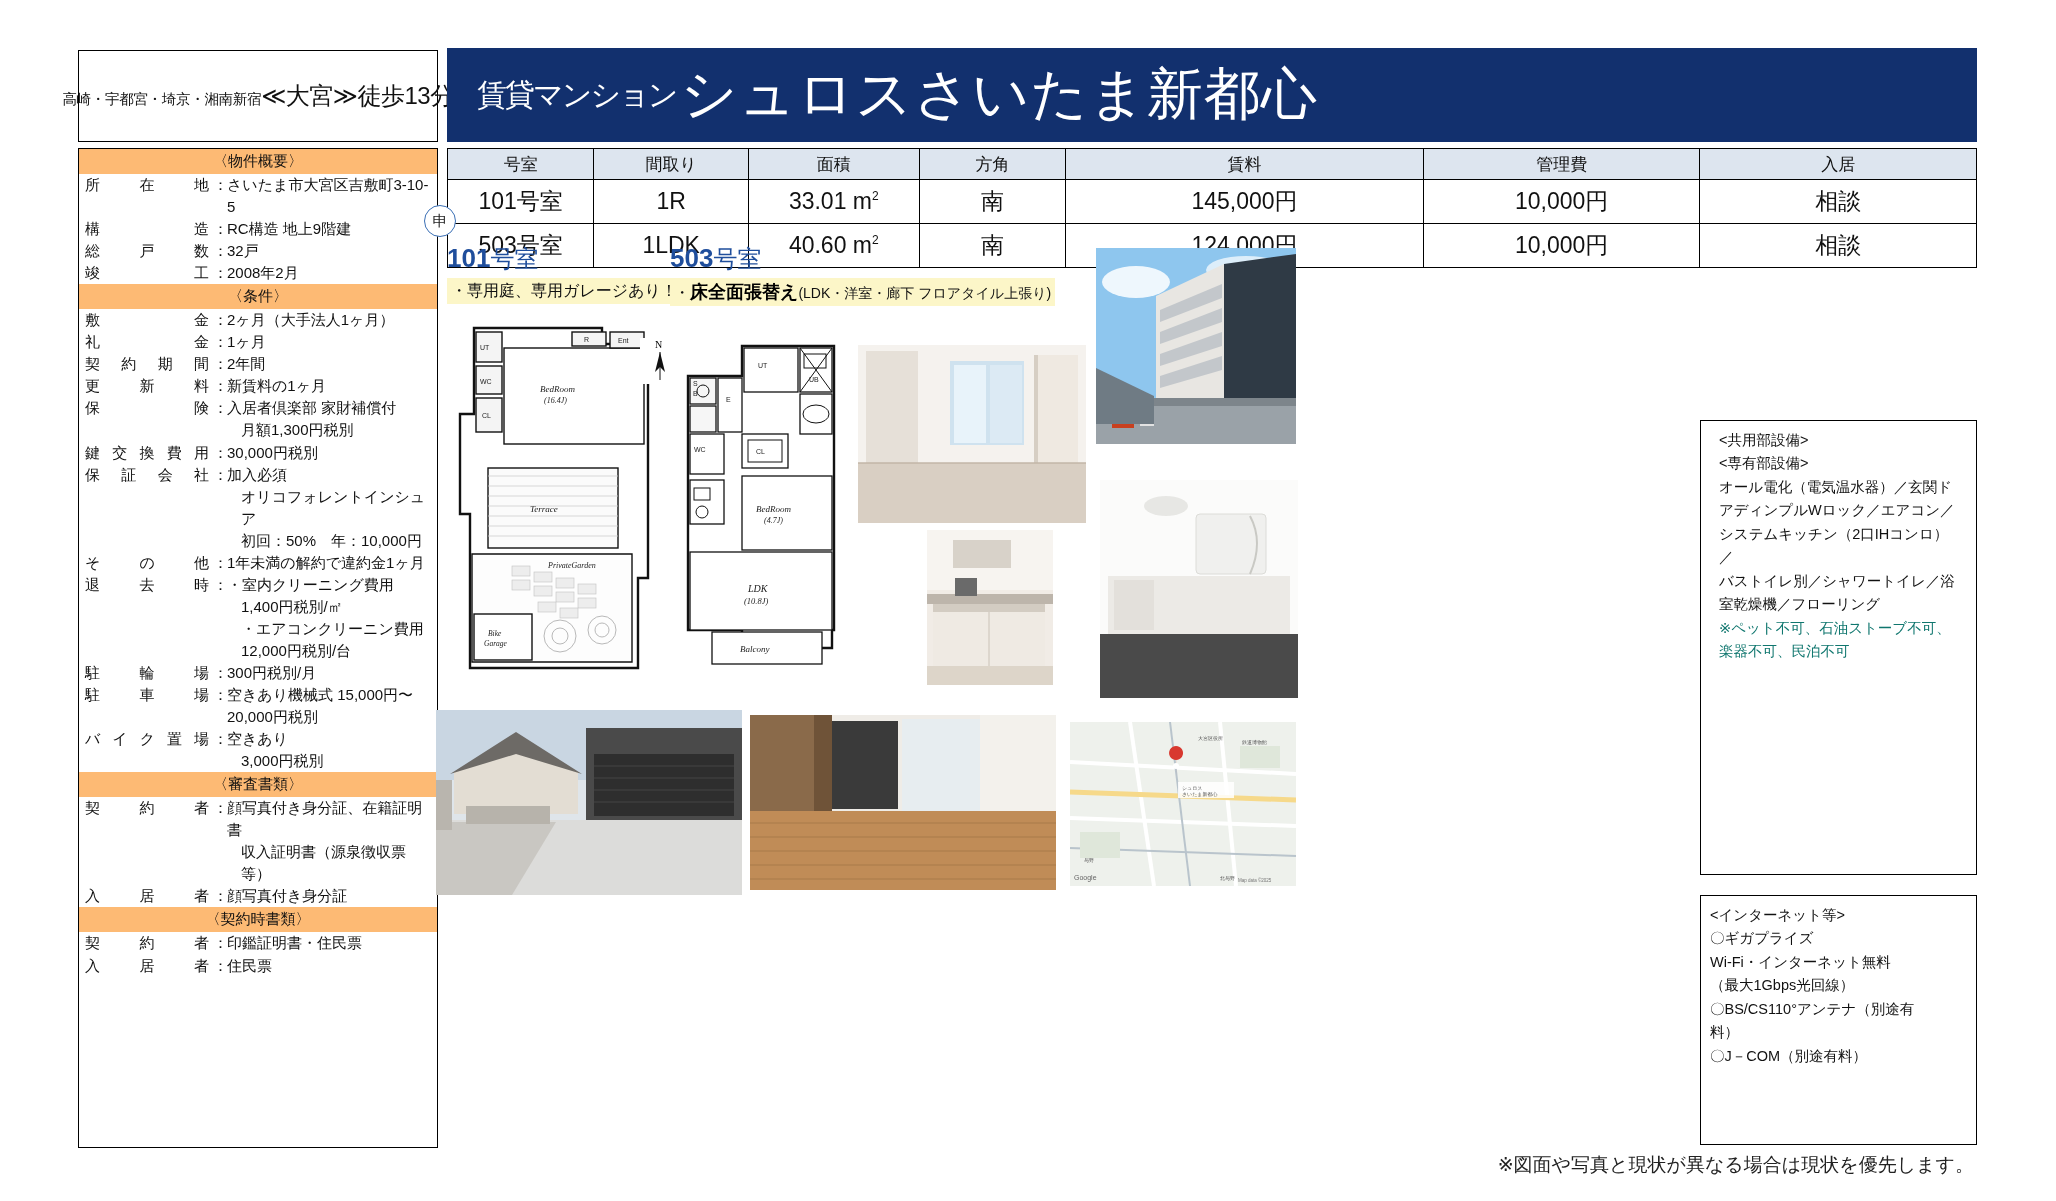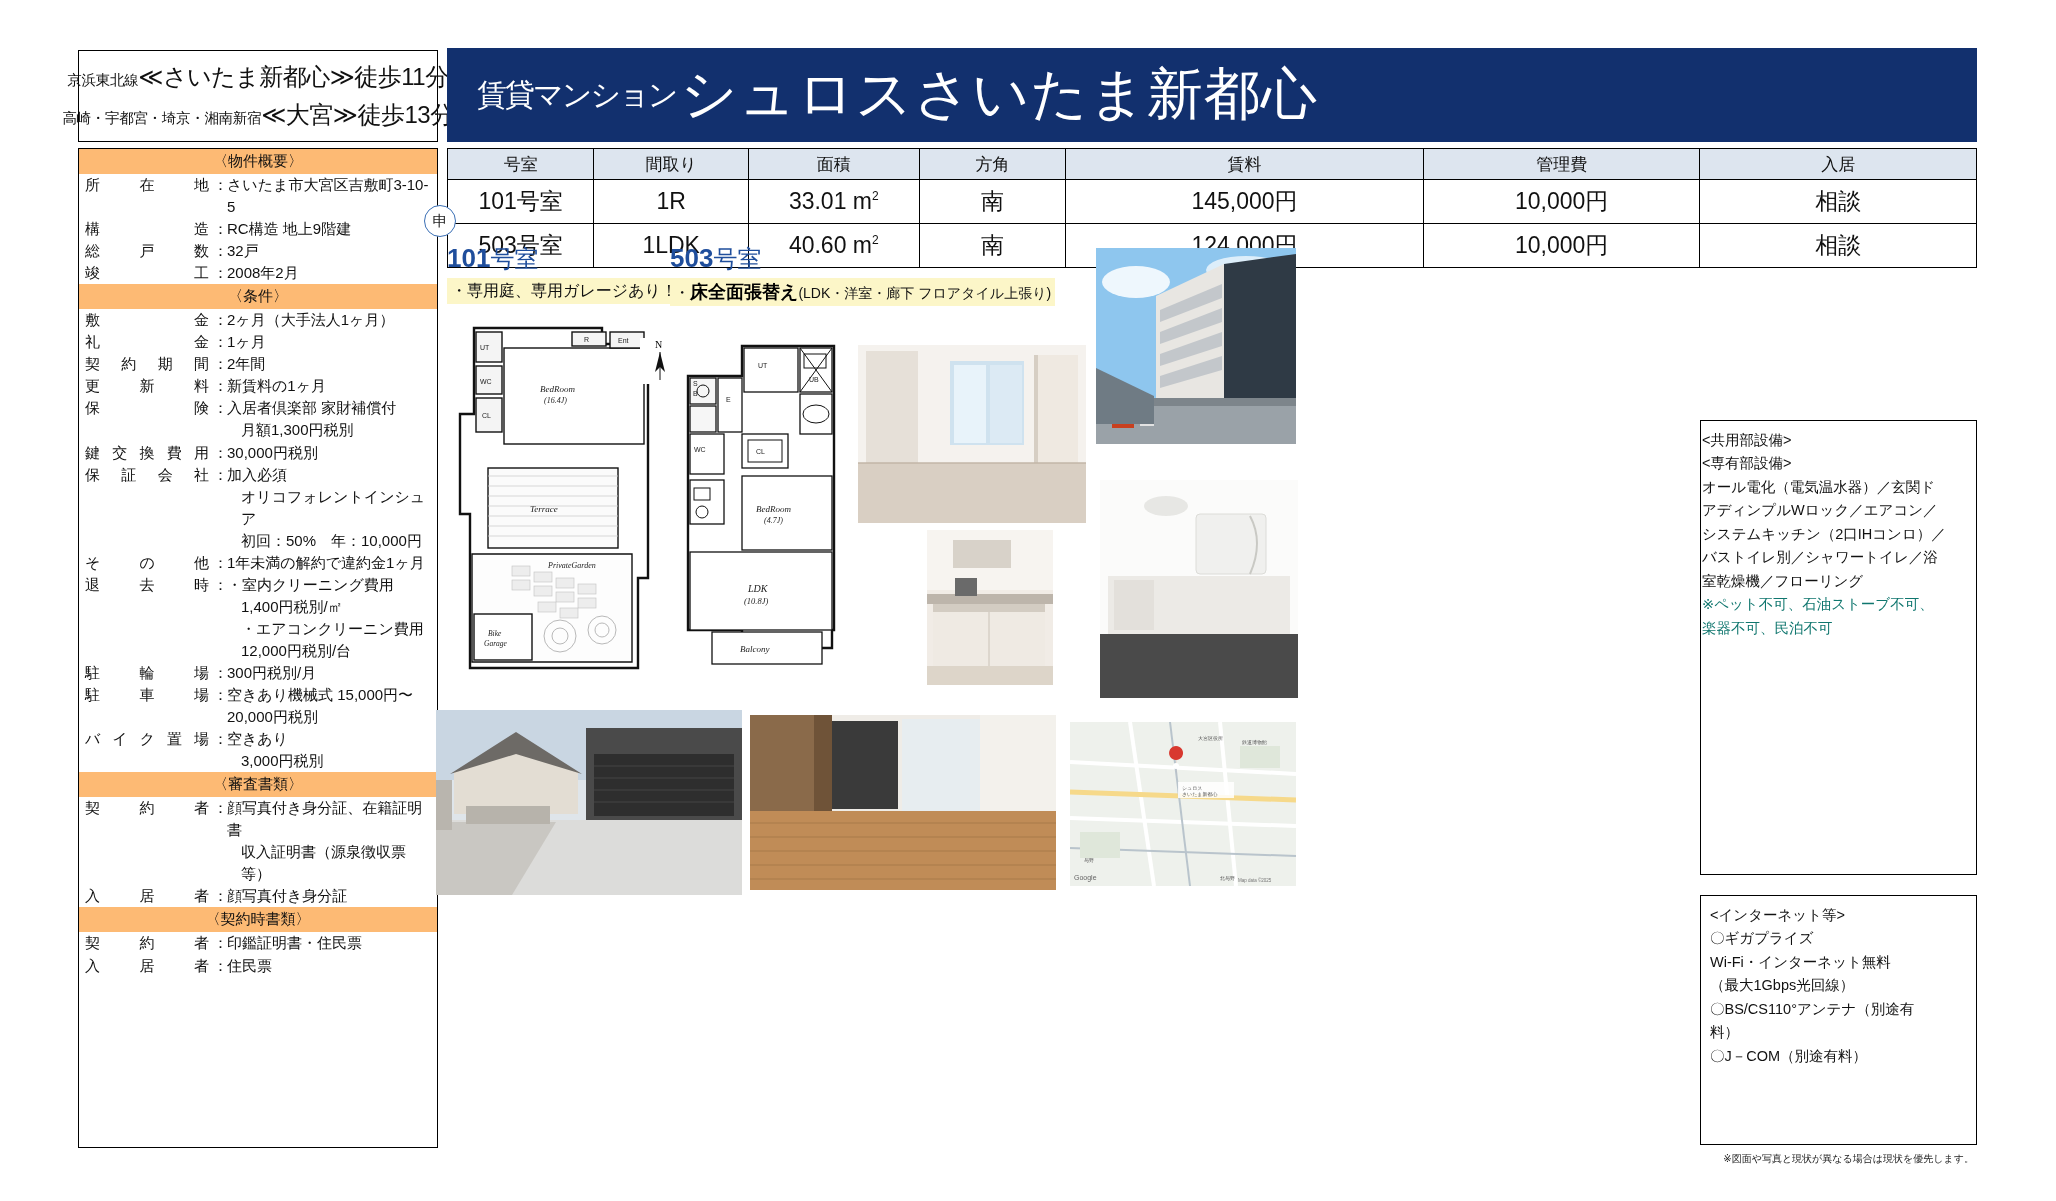--- a/index.html
+++ b/index.html
@@ -78,38 +78,34 @@
 
   
   .plan { position:absolute; background:#fff; }
   .plan svg { display:block; }
 
   
   .photo { position:absolute; overflow:hidden; background:#cfd6dd; }
   .photo .inner { width:100%; height:100%; position:relative; }
 
   
-  #equip { left:1700px; top:420px; width:277px; height:455px; padding:8px 1px; }
+  #equip { left:1700px; top:420px; width:277px; height:455px; padding:8px 18px; }
   #net   { left:1700px; top:895px; width:277px; height:250px; padding:8px 9px; }
   .eqline { font-size:14.5px; line-height:1.62; }
   .eqline.red { color:#0f766e; }
 
   
-  #footnote { position:absolute; right:82px; top:1152px; font-size:10px; color:#222; }
+  #footnote { position:absolute; right:82px; top:1152px; font-size:19px; color:#222; }
 </style>
 </head>
 <body>
 
 <div class="page">
 
   <div class="box" id="access">
-    <div class="access-line">
-      <span class="small">京浜東北線</span>
-      <span class="big">≪さいたま新都心≫徒歩11分</span>
-    </div>
     <div class="access-line">
       <span class="small">高崎・宇都宮・埼京・湘南新宿</span>
       <span class="big">≪大宮≫徒歩13分</span>
     </div>
   </div>
 
   <div id="titleband">
     <span class="pre">賃貸マンション</span>
     <span class="main">シュロスさいたま新都心</span>
   </div>

